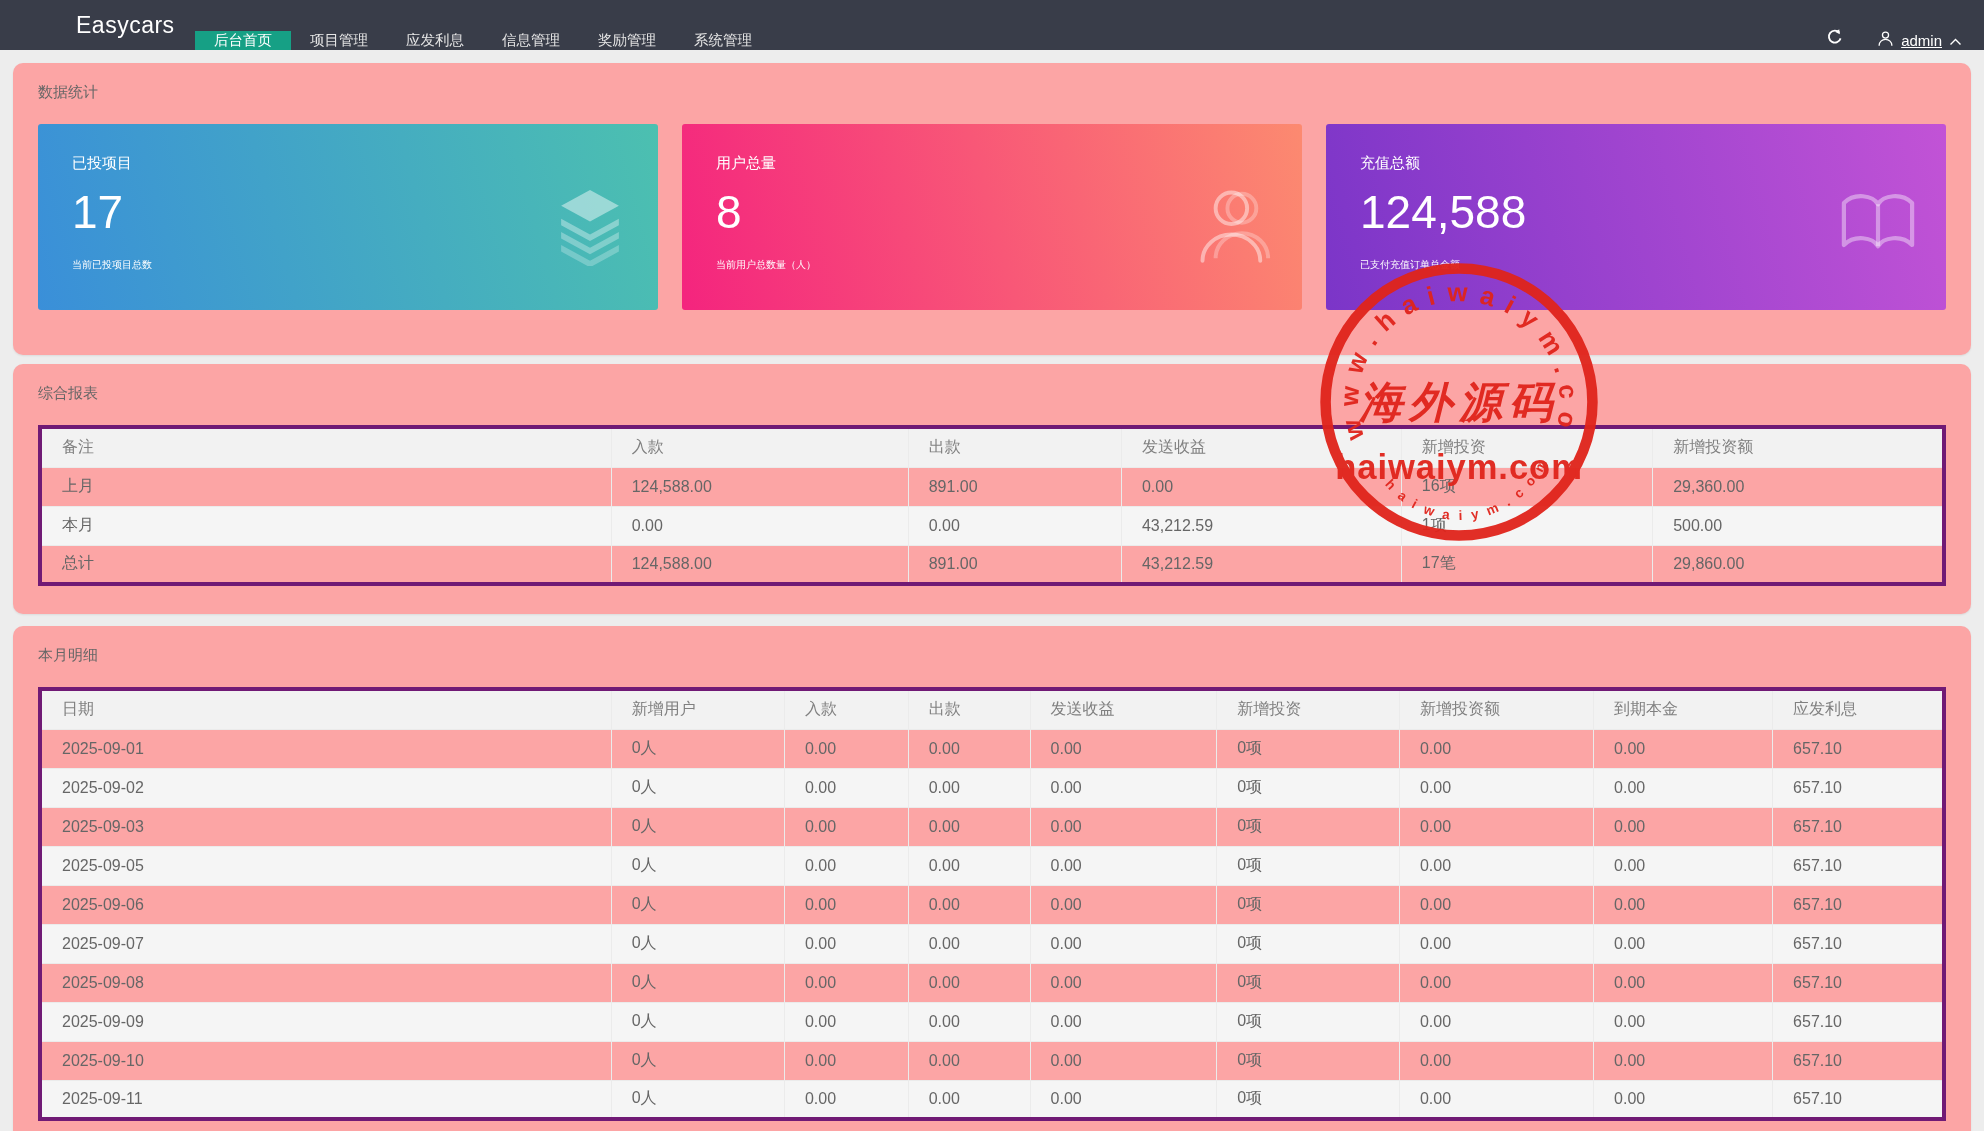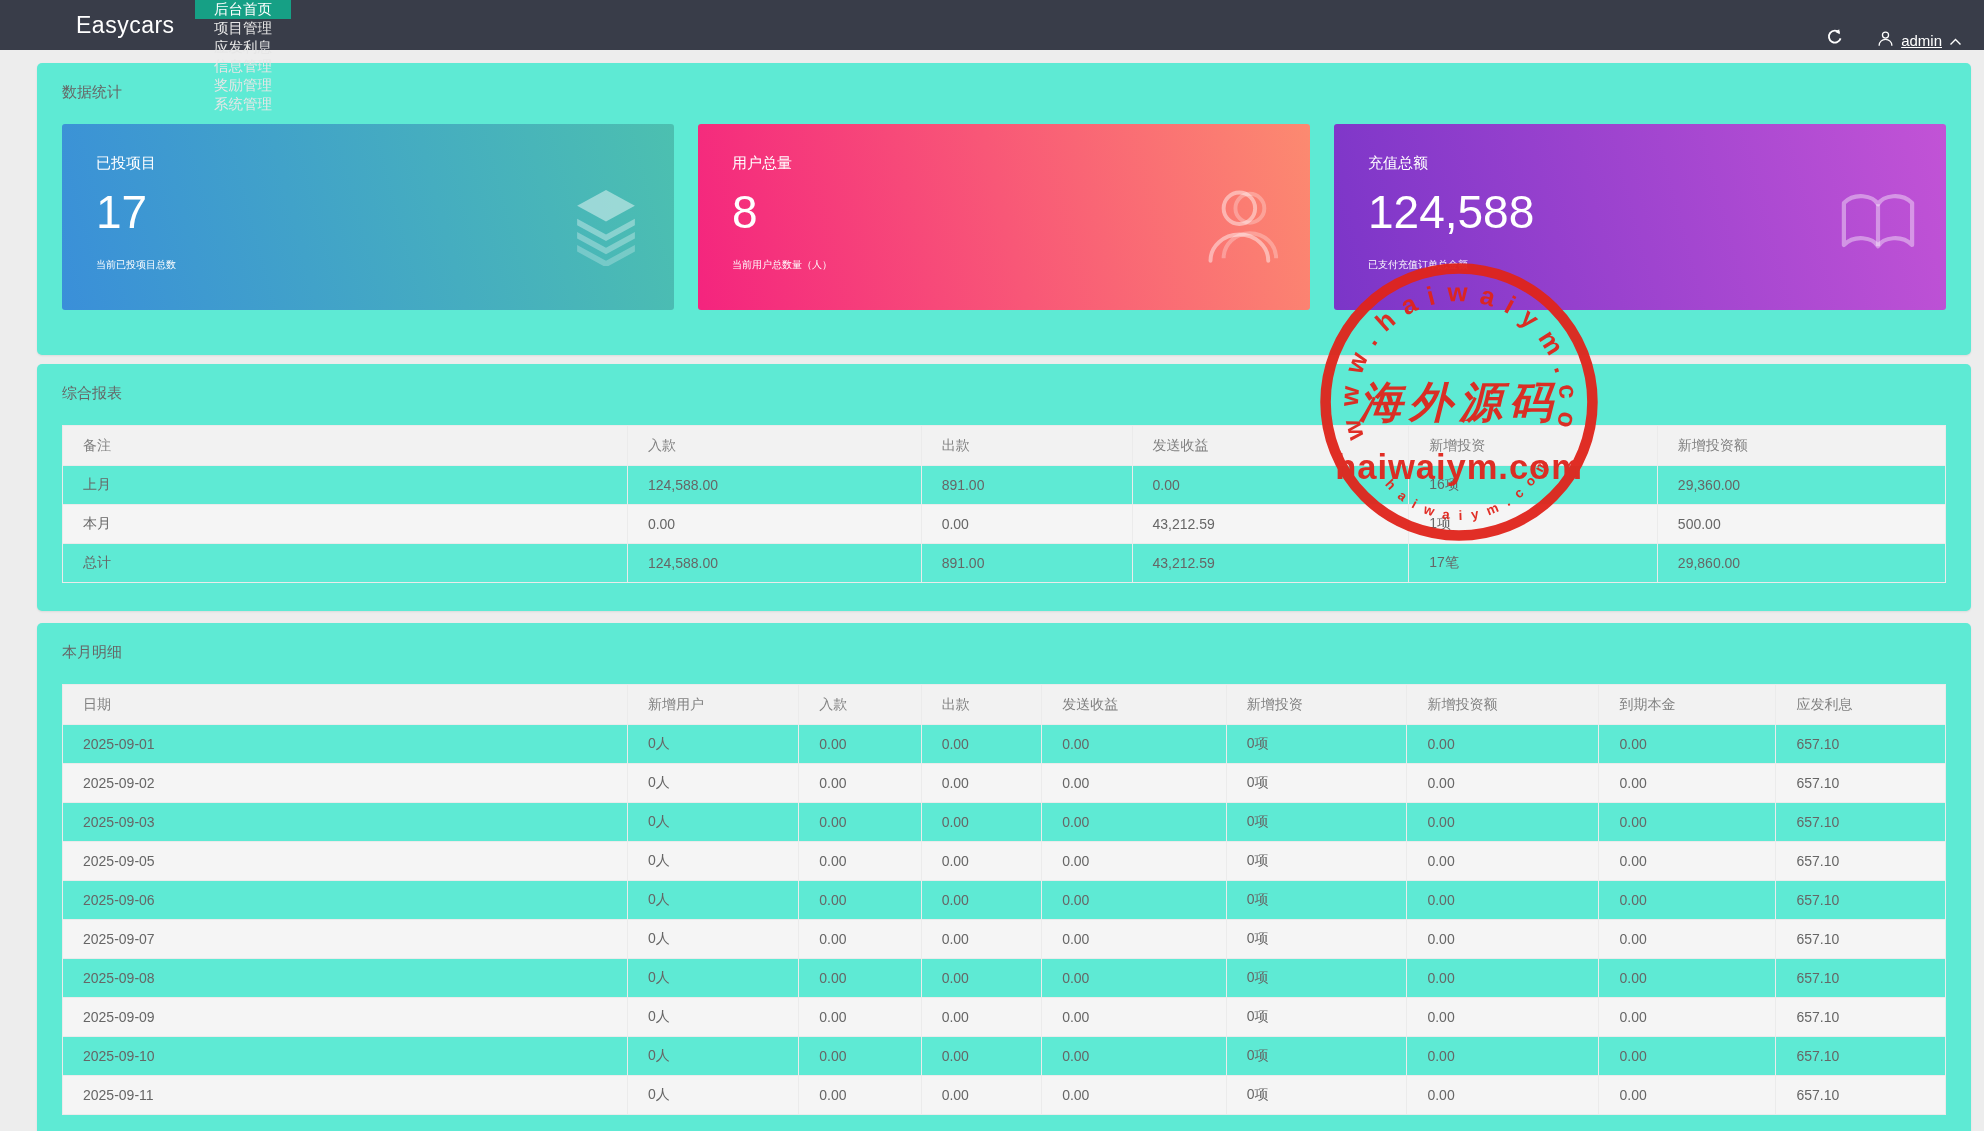--- a/index.html
+++ b/index.html
@@ -10,52 +10,52 @@
   }
   
   .navbar {
     height:50px; background:#393d49; display:flex; align-items:stretch;
     color:#fff; position:relative; z-index:5;
   }
   .brand {
     width:195px; display:flex; align-items:center; padding-left:76px;
     font-size:23px; letter-spacing:.5px; color:#fff; cursor:pointer;
   }
-  .nav-menu { display:flex; align-items:flex-end;flex-direction:column; }
+  .nav-menu { display:flex; align-items:flex-end; }
   .nav-item {
     padding:0 19px; display:flex; align-items:center; font-size:14.5px;
     color:#e6e6e6; cursor:pointer; white-space:nowrap;
   }
   .nav-item.active { background:#16a085; color:#fff; }
   .nav-right { margin-left:auto; display:flex; align-items:flex-end;text-decoration:underline; }
   .nav-divider { width:1px; background:rgba(255,255,255,.12); }
   .nav-iconbtn { width:56px; display:flex; align-items:center; justify-content:center; cursor:pointer; }
   .nav-user { display:flex; align-items:center; gap:7px; padding:0 22px 0 14px; cursor:pointer; font-size:15px; }
   
   .page { padding:13px; }
   .panel {
-    background:#5eead4; border-radius:5px; box-shadow:0 1px 2px rgba(0,0,0,.08);
-    padding:20px 25px 28px; margin-bottom:12px;margin-left:24px;
+    background:#fca5a5; border-radius:10px; box-shadow:0 1px 2px rgba(0,0,0,.08);
+    padding:20px 25px 28px; margin-bottom:12px;
   }
   .panel.stats { padding-bottom:45px; margin-bottom:9px; }
   .section-title { font-size:15px; color:#666; margin-bottom:22px; }
   
   .cards { display:flex; gap:24px; }
   .card {
     flex:1; height:186px; border-radius:3px; color:#fff; position:relative;
     padding:30px 34px; overflow:hidden;
   }
   .card-title { font-size:15px; }
   .card-value { font-size:46px; line-height:1.1; margin:14px 0 20px; font-weight:400; }
   .card-subtitle { font-size:10px; }
   .card-icon { position:absolute; right:26px; top:58px; width:84px; height:84px; }
   
   table.data-table {
     width:100%; border-collapse:collapse; table-layout:fixed;
-    border:1px solid #701a75; font-size:14px; margin-top:2px;
+    border:4px solid #701a75; font-size:16px; margin-top:2px;
   }
   table.data-table th, table.data-table td {
     border:1px solid #ebebeb; text-align:left; padding:0 0 0 20px;
     overflow:hidden; white-space:nowrap;
   }
   table.data-table th { height:40px; background:#f2f2f2; color:#808080; font-weight:400; }
   table.data-table td { height:39px; color:#666; }
   table.data-table tbody tr:nth-child(even) td { background:#f5f5f5; }
   
   .watermark {

